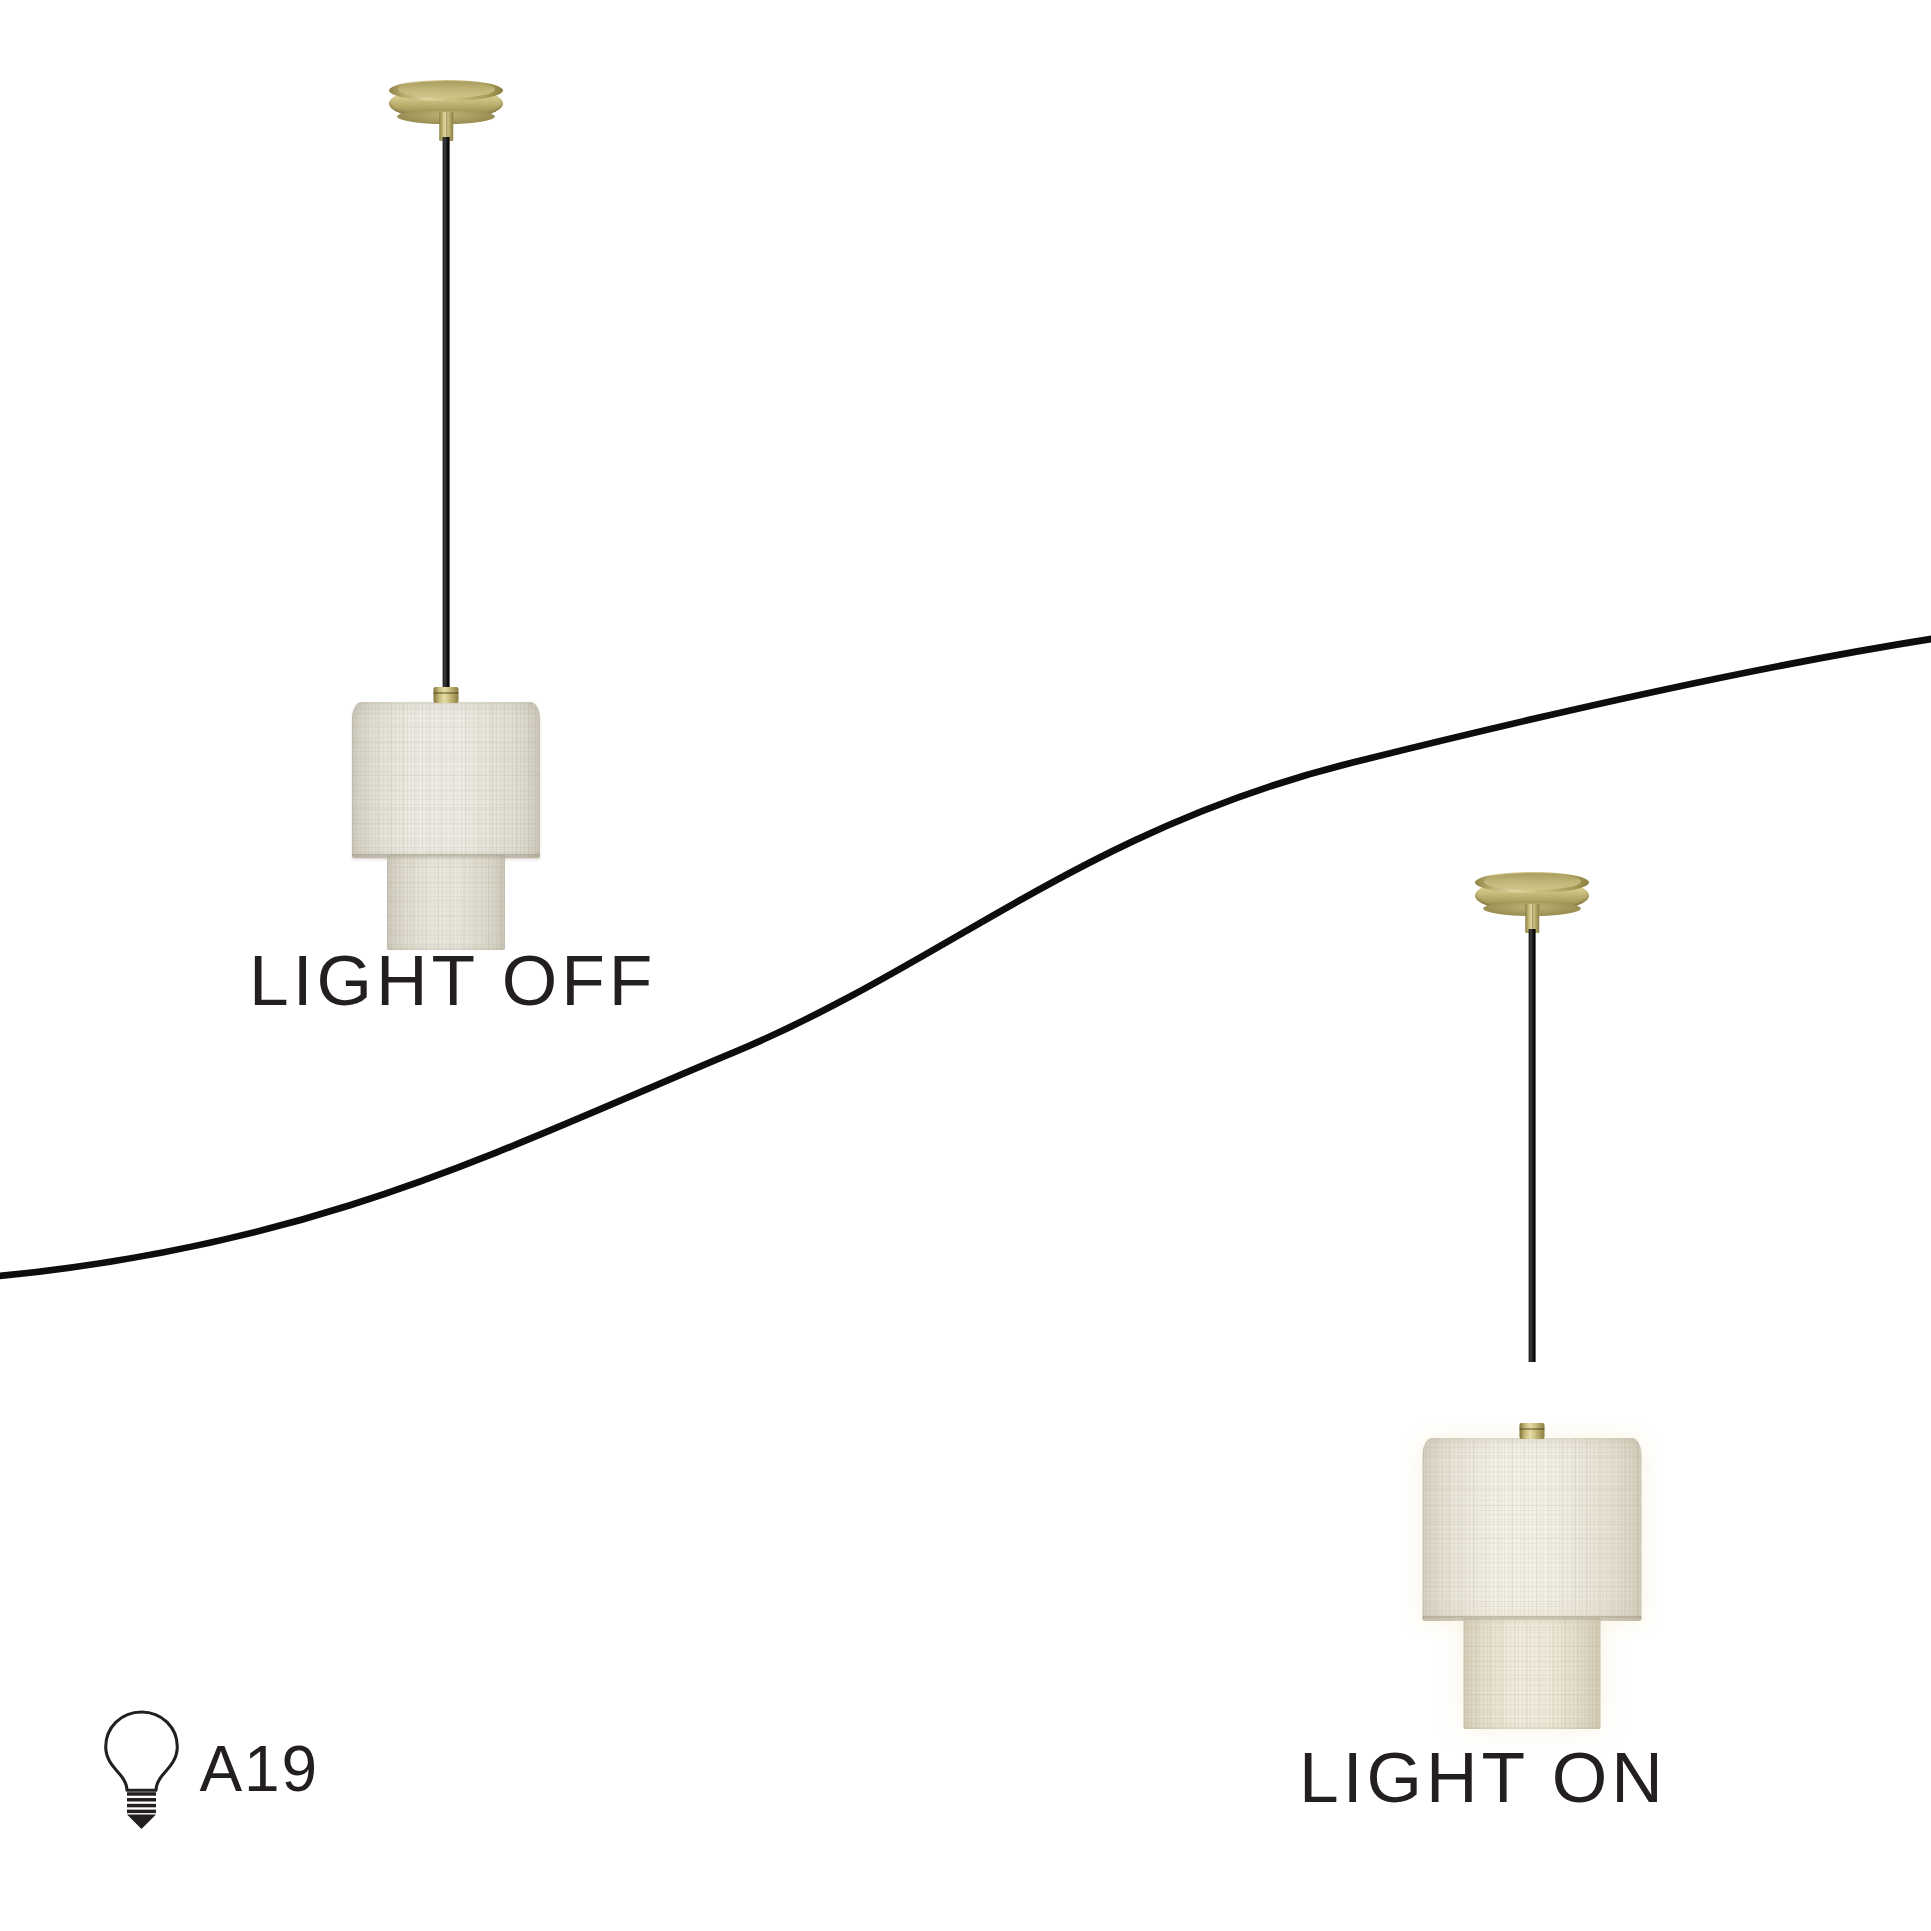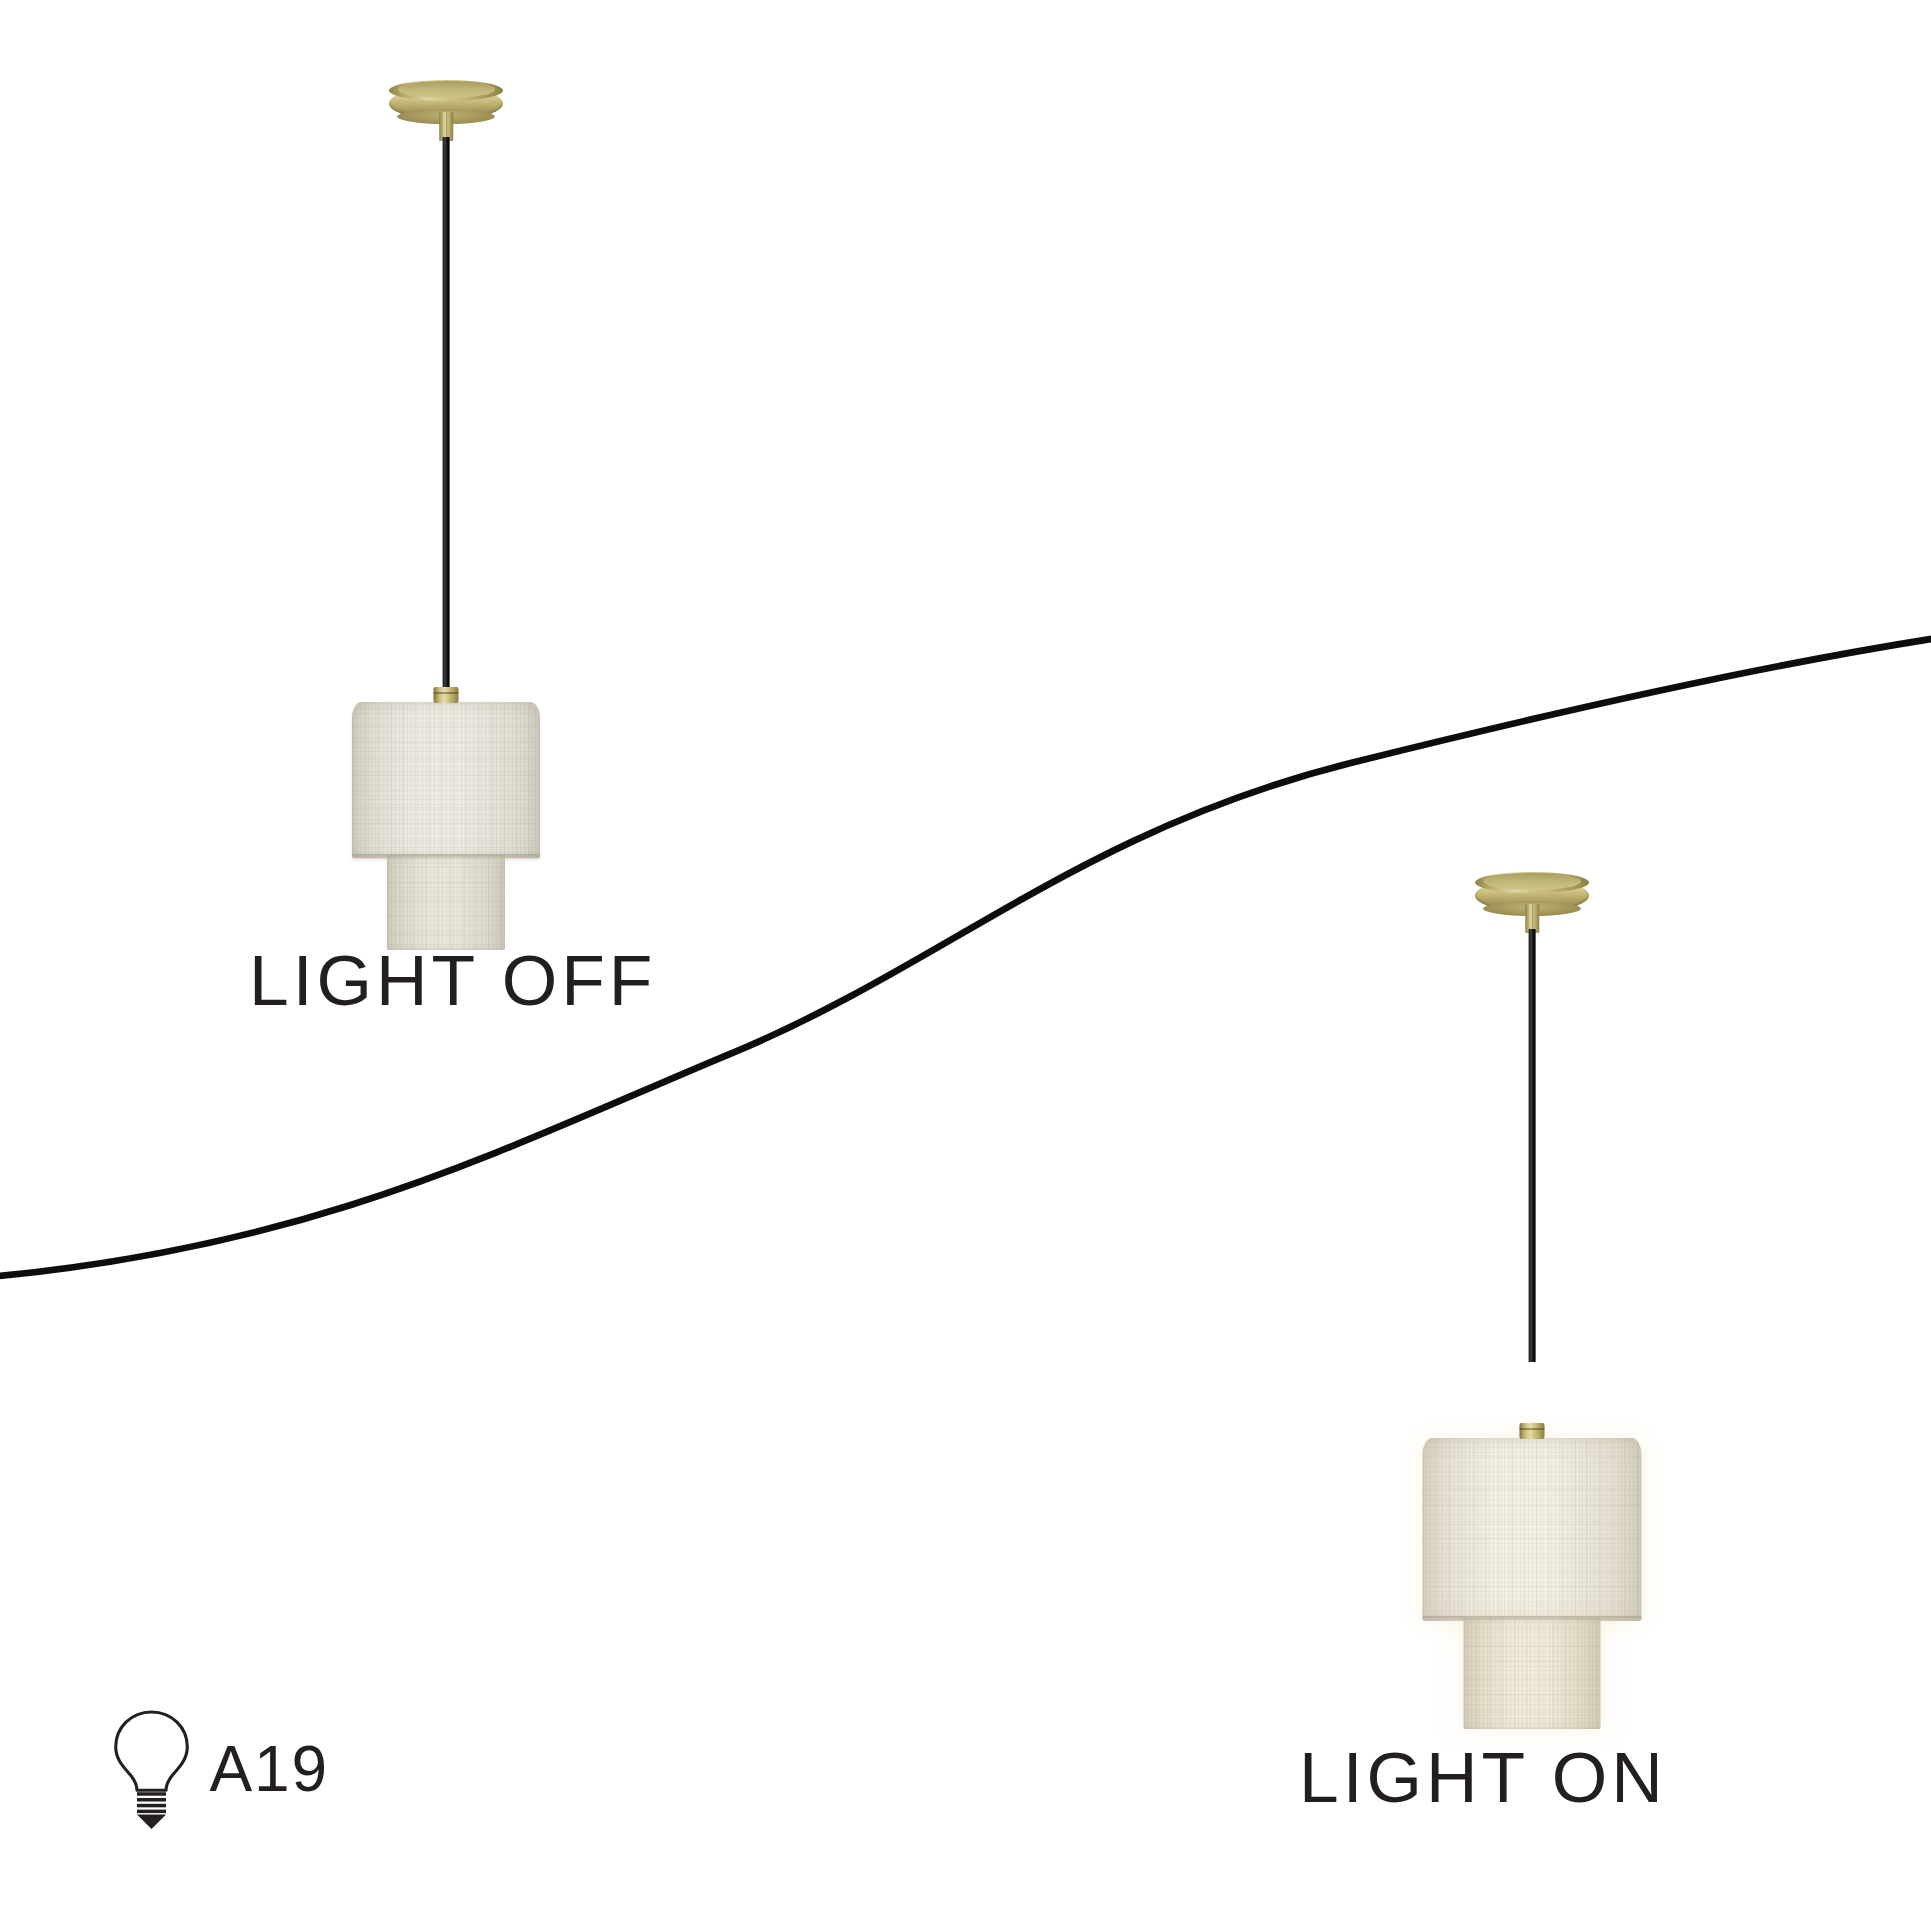--- a/index.html
+++ b/index.html
@@ -285,21 +285,21 @@
 
     <div class="shade-inner" id="shade-inner-on" style="width: 137px; height: 111px; top: 1618px; background: linear-gradient(90deg, rgb(221, 214, 194) 0%, rgb(240, 235, 219) 36%, rgb(240, 235, 219) 60%, rgb(217, 210, 189) 100%); box-shadow: rgba(150, 138, 108, 0.26) 9.7px 0px 21px -11.6px inset, rgba(150, 138, 108, 0.26) -9.7px 0px 21px -11.6px inset, rgba(246, 234, 200, 0.5) 0px 0px 21px;">
       <div class="weave"></div>
     </div>
   </div>
 
   <div class="caption" id="caption-light-off" style="left: 249px; top: 941px; color: rgb(35, 31, 32);">LIGHT OFF</div>
 
   <div class="caption" id="caption-light-on" style="left: 1299px; top: 1738px; color: rgb(35, 31, 32);">LIGHT ON</div>
 
-  <div class="bulb-badge" id="bulb-badge" style="left: 107px; top: 1707px; text-align: center;">
+  <div class="bulb-badge" id="bulb-badge" style="left: 97px; top: 1707px; text-align: center;">
     <svg width="89" height="124" viewBox="0 0 92 128">
 
       <path d="M46 5
                C 25 5, 9 21, 9 41
                C 9 54, 17 62, 24 70
                C 29 76, 31 80, 31 86
                L 61 86
                C 61 80, 63 76, 68 70
                C 75 62, 83 54, 83 41
                C 83 21, 67 5, 46 5 Z" fill="#ffffff" stroke="#231f20" stroke-width="3.2" stroke-linejoin="round"></path>

